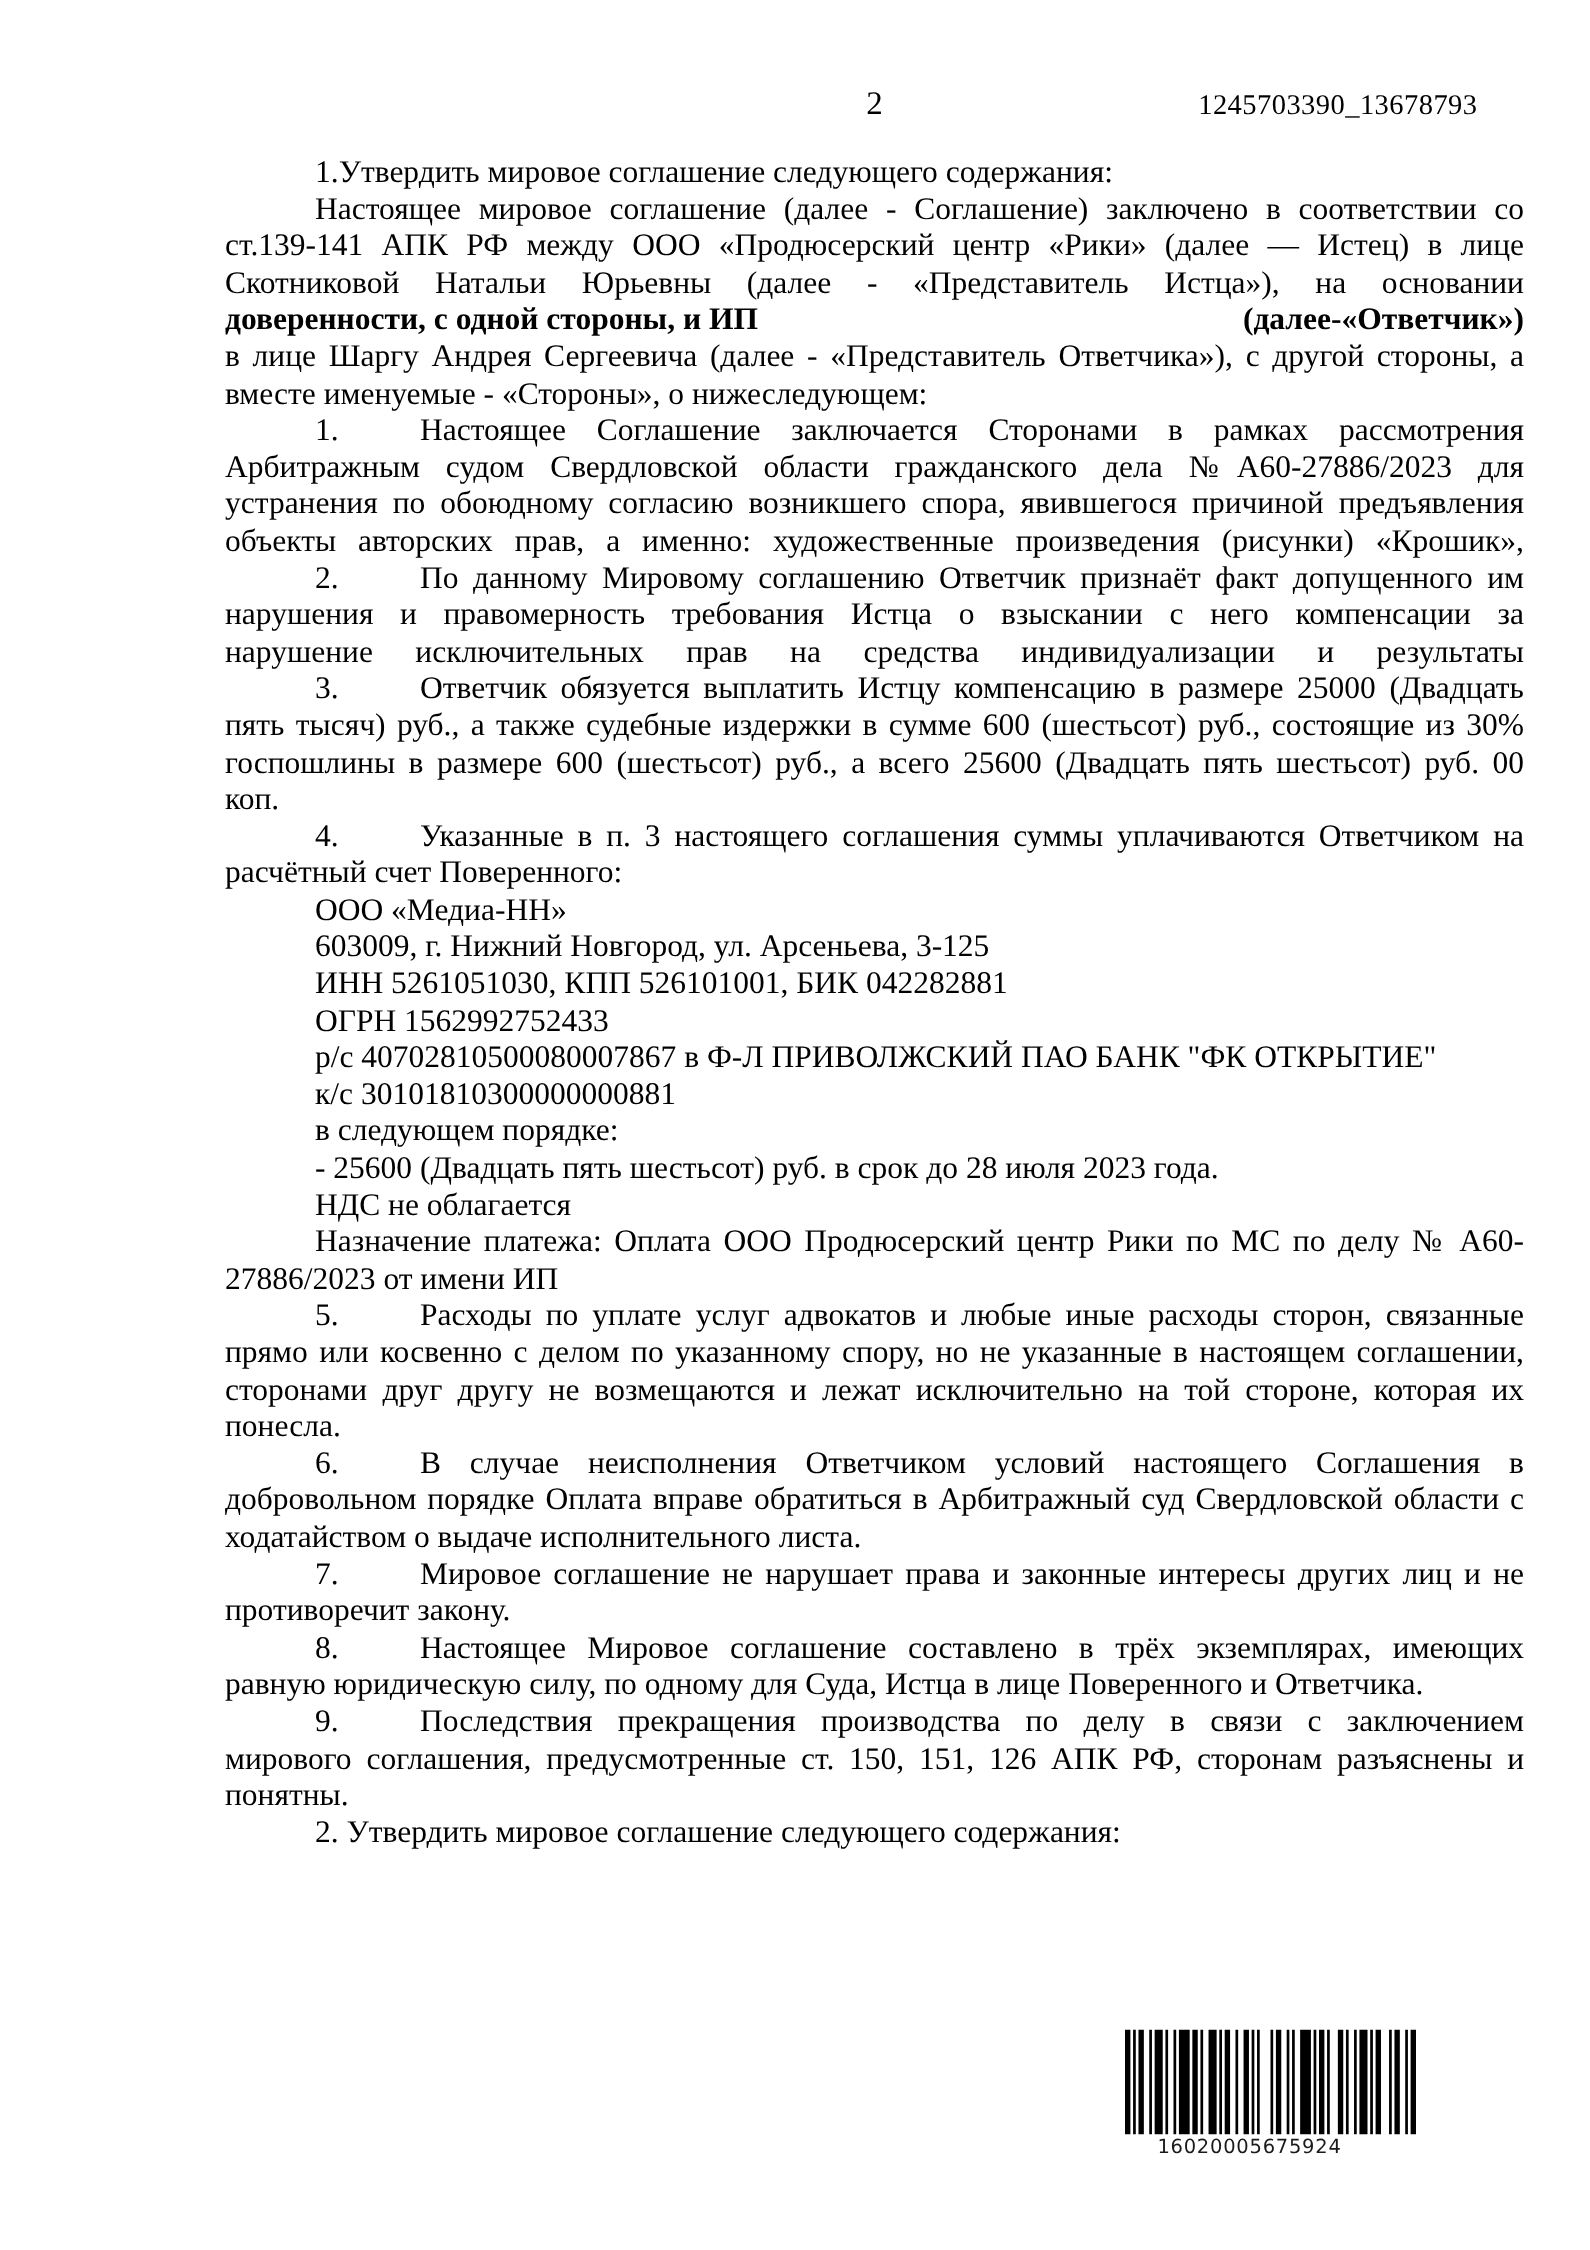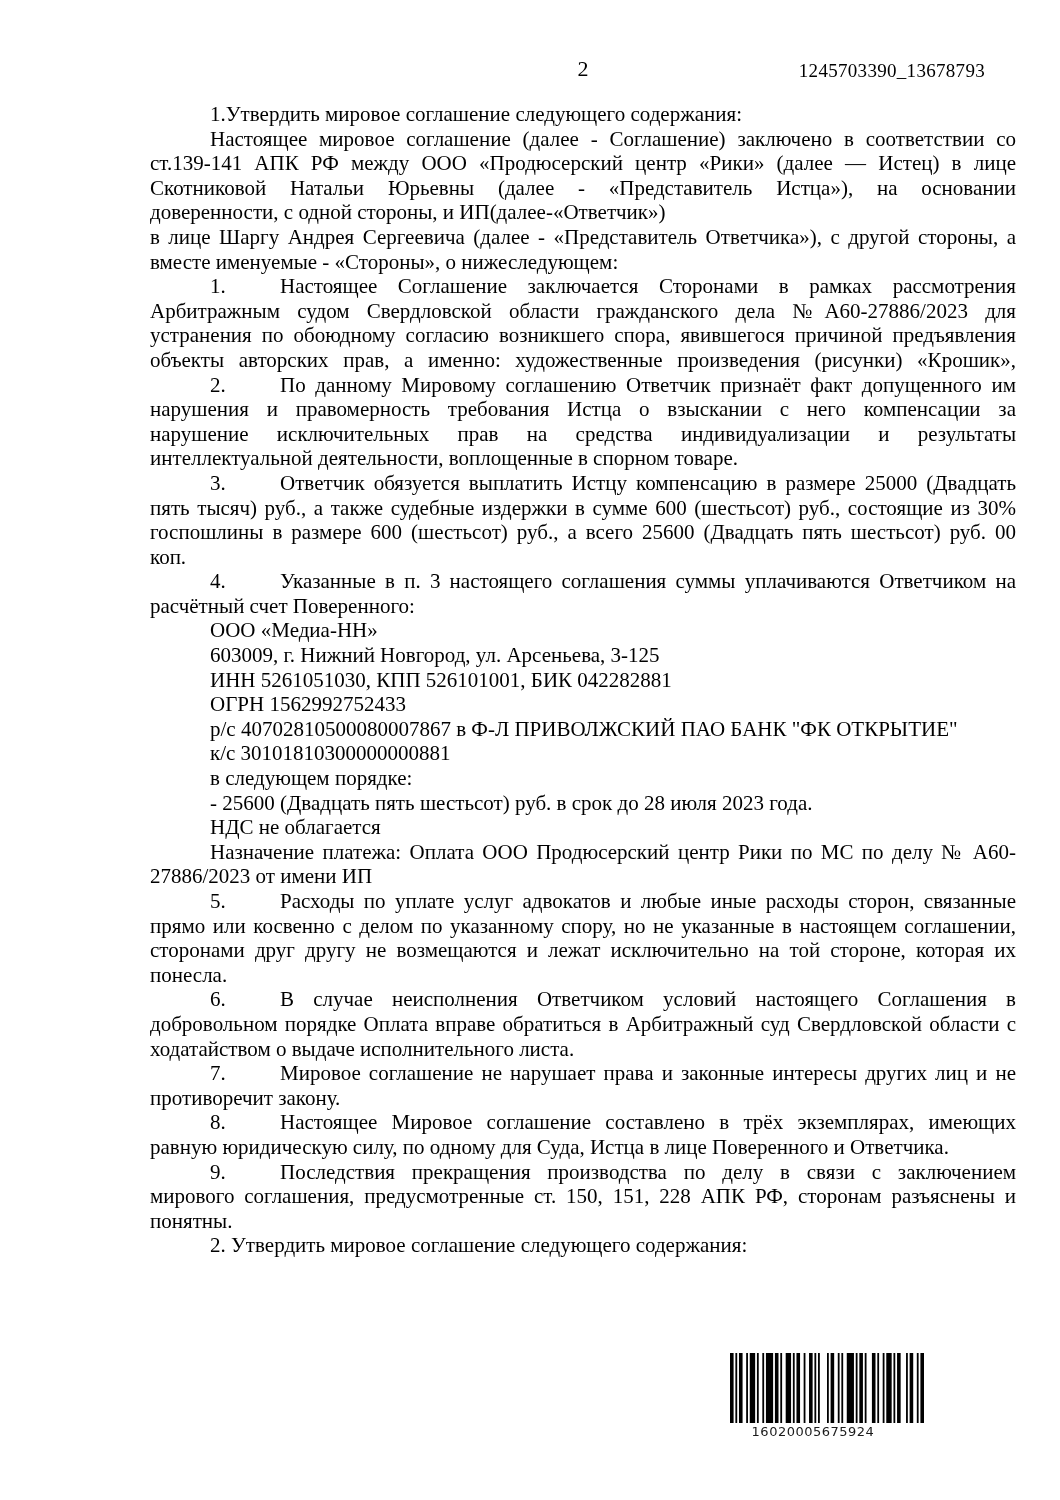--- a/index.html
+++ b/index.html
@@ -42,28 +42,30 @@
     text-align: left;
   }
   .line.indent { padding-left: 60px; }
   .line.just {
     text-align: justify;
     text-align-last: justify;
     text-justify: inter-word;
   }
   .line.split {
     display: flex;
+    justify-content: space-between;
+    font-weight: bold;
   }
   .num {
     display: inline-block;
     width: 70px;
   }
   .barcode-wrap {
     position: absolute;
-    left: 730px;
+    left: 750px;
     top: 1353px;
     width: 166px;
     text-align: center;
   }
   .barcode-bars { display: block; width: 194px; height: 70px; }
   .barcode-num {
     font-family: "DejaVu Sans", sans-serif;
     font-size: 13px;
     line-height: 15px;
     margin-top: 1px;
@@ -91,21 +93,20 @@
       </div>
       <div class="line just">в лице Шаргу Андрея Сергеевича (далее - «Представитель Ответчика»), с другой стороны, а</div>
       <div class="line">вместе именуемые - «Стороны», о нижеследующем:</div>
       <div class="line just indent"><span class="num">1.</span>Настоящее Соглашение заключается Сторонами в рамках рассмотрения</div>
       <div class="line just">Арбитражным судом Свердловской области гражданского дела №А60-27886/2023 для</div>
       <div class="line just">устранения по обоюдному согласию возникшего спора, явившегося причиной предъявления</div>
       <div class="line just">объекты авторских прав, а именно: художественные произведения (рисунки) «Крошик»,</div>
       <div class="line just indent"><span class="num">2.</span>По данному Мировому соглашению Ответчик признаёт факт допущенного им</div>
       <div class="line just">нарушения и правомерность требования Истца о взыскании с него компенсации за</div>
       <div class="line just">нарушение исключительных прав на средства индивидуализации и результаты</div>
-      <div class="line">интеллектуальной деятельности, воплощенные в спорном товаре.</div>
       <div class="line just indent"><span class="num">3.</span>Ответчик обязуется выплатить Истцу компенсацию в размере 25000 (Двадцать</div>
       <div class="line just">пять тысяч) руб., а также судебные издержки в сумме 600 (шестьсот) руб., состоящие из 30%</div>
       <div class="line just">госпошлины в размере 600 (шестьсот) руб., а всего 25600 (Двадцать пять шестьсот) руб. 00</div>
       <div class="line">коп.</div>
       <div class="line just indent"><span class="num">4.</span>Указанные в п. 3 настоящего соглашения суммы уплачиваются Ответчиком на</div>
       <div class="line">расчётный счет Поверенного:</div>
       <div class="line indent">ООО «Медиа-НН»</div>
       <div class="line indent">603009, г. Нижний Новгород, ул. Арсеньева, 3-125</div>
       <div class="line indent">ИНН 5261051030, КПП 526101001, БИК 042282881</div>
       <div class="line indent">ОГРН 1562992752433</div>
@@ -121,21 +122,21 @@
       <div class="line just">сторонами друг другу не возмещаются и лежат исключительно на той стороне, которая их</div>
       <div class="line">понесла.</div>
       <div class="line just indent"><span class="num">6.</span>В случае неисполнения Ответчиком условий настоящего Соглашения в</div>
       <div class="line just">добровольном порядке Оплата вправе обратиться в Арбитражный суд Свердловской области с</div>
       <div class="line">ходатайством о выдаче исполнительного листа.</div>
       <div class="line just indent"><span class="num">7.</span>Мировое соглашение не нарушает права и законные интересы других лиц и не</div>
       <div class="line">противоречит закону.</div>
       <div class="line just indent"><span class="num">8.</span>Настоящее Мировое соглашение составлено в трёх экземплярах, имеющих</div>
       <div class="line">равную юридическую силу, по одному для Суда, Истца в лице Поверенного и Ответчика.</div>
       <div class="line just indent"><span class="num">9.</span>Последствия прекращения производства по делу в связи с заключением</div>
-      <div class="line just">мирового соглашения, предусмотренные ст. 150, 151, 228 АПК РФ, сторонам разъяснены и</div>
+      <div class="line just">мирового соглашения, предусмотренные ст. 150, 151, 126 АПК РФ, сторонам разъяснены и</div>
       <div class="line">понятны.</div>
       <div class="line indent">2. Утвердить мировое соглашение следующего содержания:</div>
     </div>
 
   <div class="barcode-wrap">
     <svg class="barcode-bars" id="barcode-svg" viewBox="0 0 194 70" preserveAspectRatio="none" xmlns="http://www.w3.org/2000/svg">
         <rect x="0.00" y="0" width="3.59" height="70" fill="#000"></rect>
         <rect x="5.39" y="0" width="1.80" height="70" fill="#000"></rect>
         <rect x="8.98" y="0" width="3.59" height="70" fill="#000"></rect>
         <rect x="16.17" y="0" width="1.80" height="70" fill="#000"></rect>

